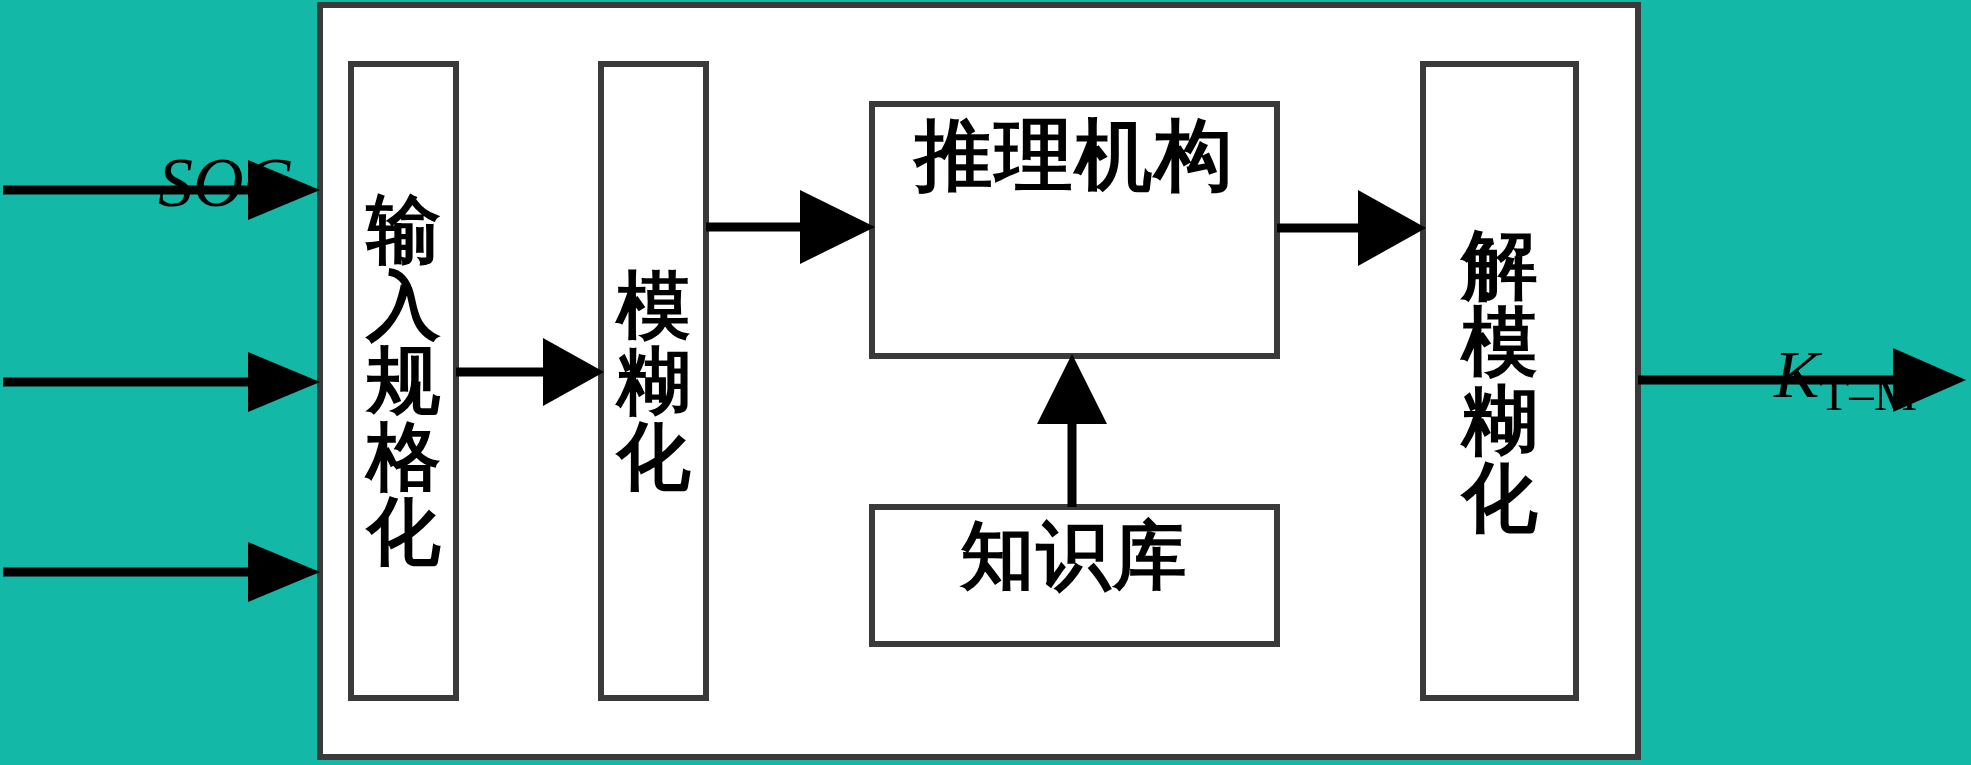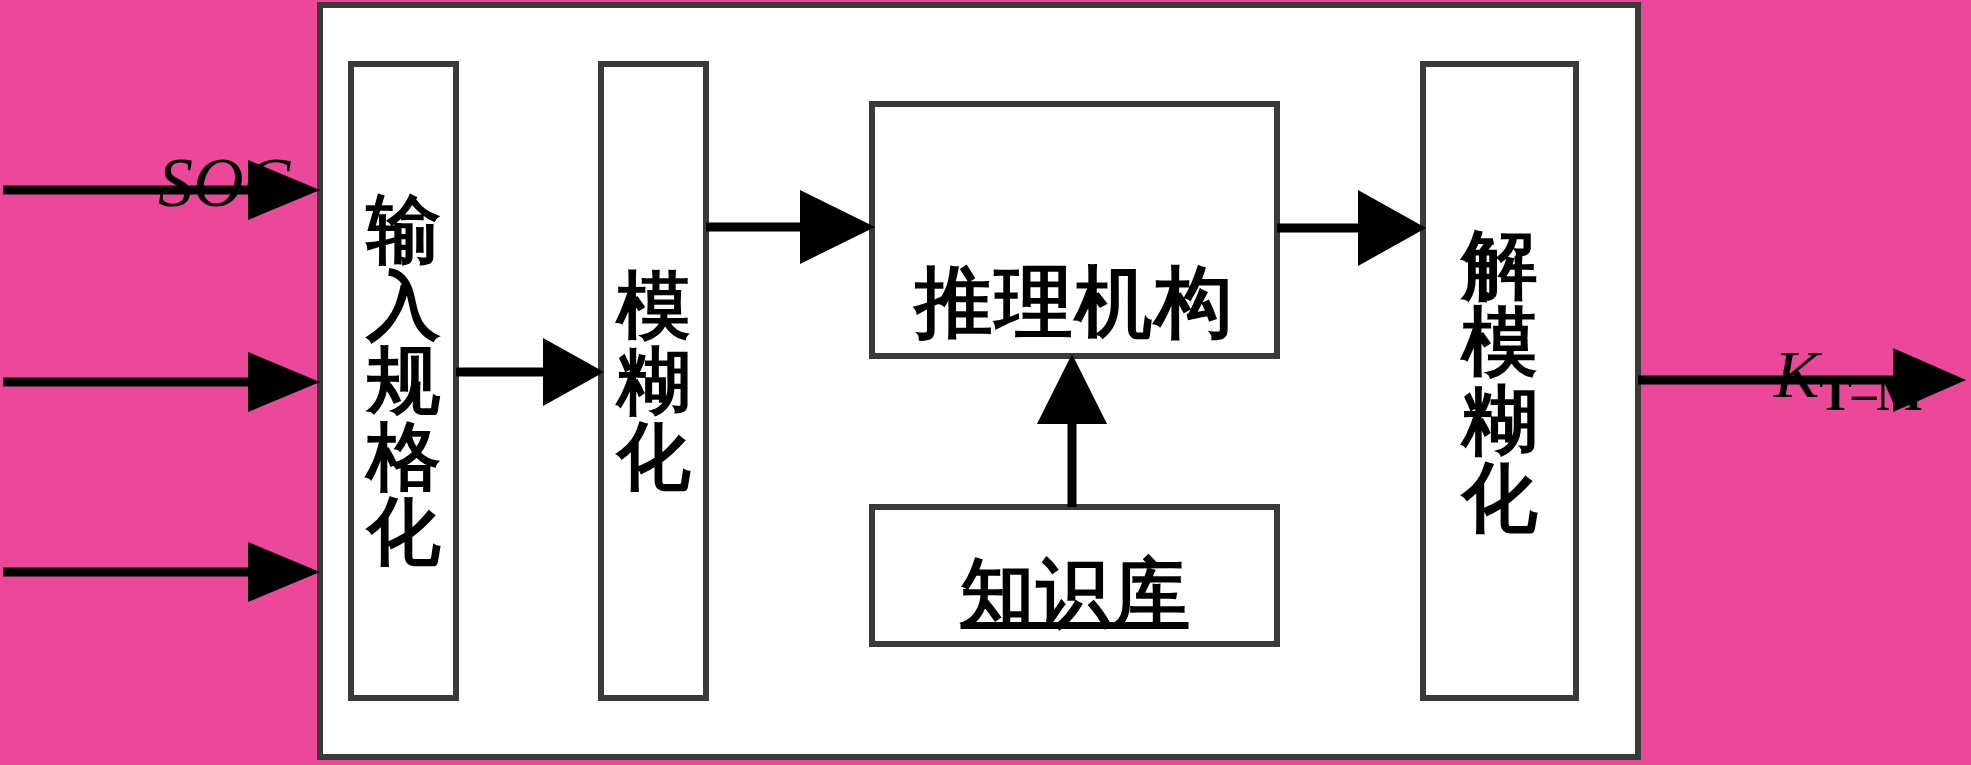--- a/index.html
+++ b/index.html
@@ -4,21 +4,21 @@
 <style>
   html, body {
     margin: 0;
     padding: 0;
     background: #ffffff;
   }
   #canvas {
     position: relative;
     width: 1971px;
     height: 765px;
-    background: #ec4899;
+    background: #14b8a6;
     overflow: hidden;
     font-family: "Liberation Serif", "DejaVu Serif", serif;
   }
   svg.diagram {
     position: absolute;
     left: 0;
     top: 0;
     width: 1971px;
     height: 765px;
   }
@@ -51,30 +51,29 @@
     position: absolute;
     display: flex;
     flex-direction: column;
     align-items: center;
     justify-content: center;
     line-height: 1.02;
   }
   .h-text {
     position: absolute;
     display: flex;
-    align-items: flex-end;
+    align-items: flex-start;
     justify-content: center;
   }
   .sub {
     font-size: 0.72em;
     vertical-align: baseline;
     position: relative;
     top: 0.26em;
     font-style: normal;
-    font-weight: bold;
   }
 </style>
 </head>
 <body>
 
 <div id="canvas">
 
   <svg class="diagram" viewBox="0 0 1971 765" xmlns="http://www.w3.org/2000/svg">
 
     <rect x="320" y="5" width="1318" height="752" class="box-fill box-stroke" stroke-width="6"></rect>
@@ -151,21 +150,21 @@
   <div class="v-text cjk" style="left:601px; top:64px; width:105px; height:634px; font-size:74px;">
     <span>模</span>
     <span>糊</span>
     <span>化</span>
   </div>
 
   <div class="h-text cjk" style="left:872px; top:104px; width:405px; height:252px; font-size:78px; letter-spacing:2px;">
     <span>推理机构</span>
   </div>
 
-  <div class="h-text cjk" style="left:872px; top:507px; width:405px; height:137px; font-size:74px; letter-spacing:2px;text-decoration:underline;">
+  <div class="h-text cjk" style="left:872px; top:507px; width:405px; height:137px; font-size:74px; letter-spacing:2px;">
     <span>知识库</span>
   </div>
 
   <div class="v-text cjk" style="left:1423px; top:64px; width:153px; height:634px; font-size:76px;">
     <span>解</span>
     <span>模</span>
     <span>糊</span>
     <span>化</span>
   </div>
 

